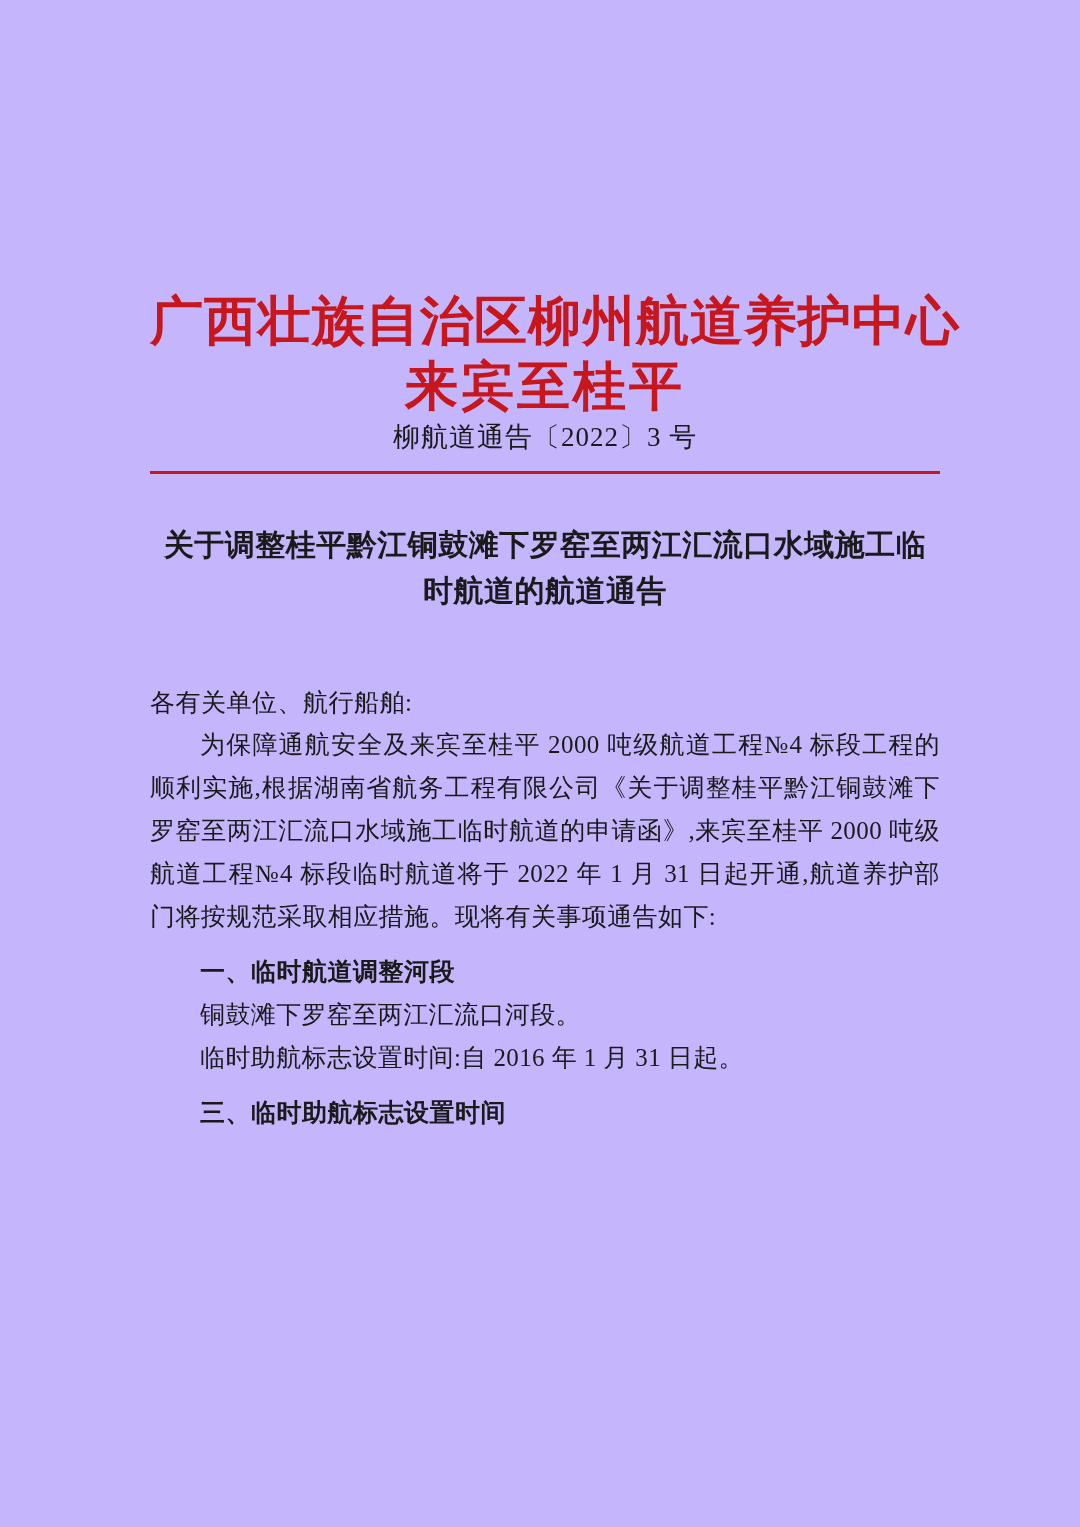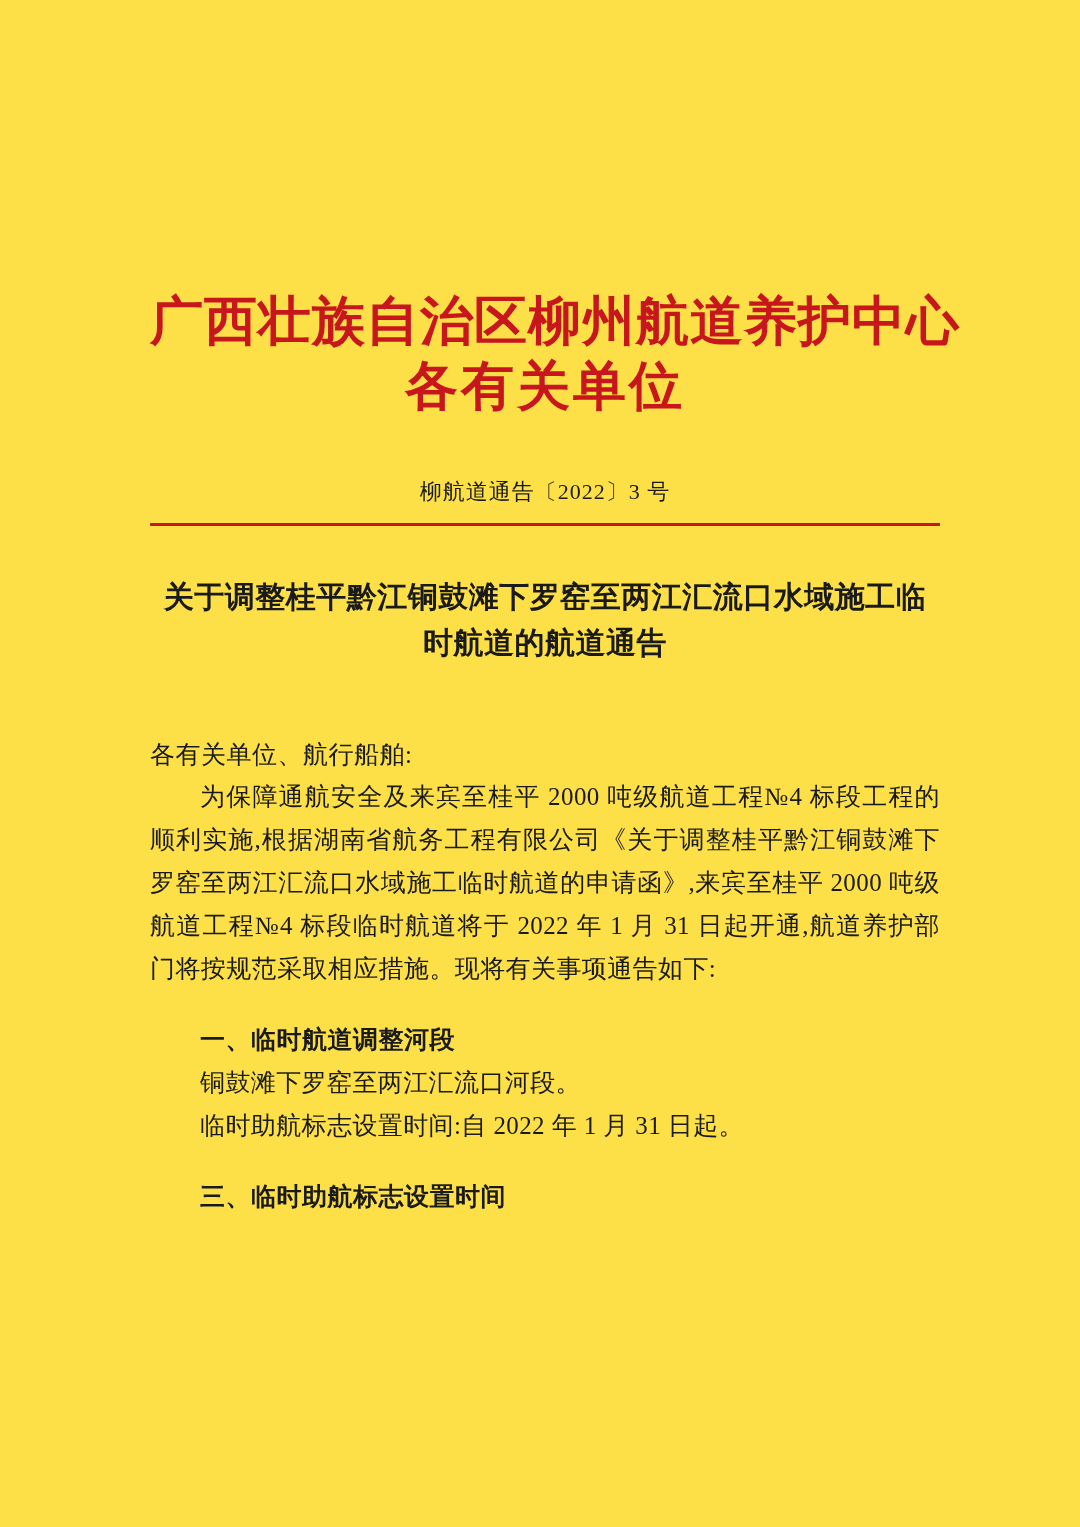--- a/index.html
+++ b/index.html
@@ -11,21 +11,21 @@
     width: 1080px;
     height: 1527px;
     font-family: "Liberation Serif", "DejaVu Serif", serif;
     color: #1a1a1a;
     position: relative;
     overflow: hidden;
   }
   .page {
     width: 1080px;
     height: 1527px;
-    background: #fde047;
+    background: #c4b5fd;
     box-sizing: border-box;
     position: relative;
   }
   .doc-body {
     position: absolute;
     left: 150px;
     top: 0;
     width: 790px;
   }
   .masthead {
@@ -41,23 +41,22 @@
     letter-spacing: 1px;
     white-space: nowrap;
   }
   .masthead-line2 {
     font-size: 53px;
     line-height: 1.25;
     letter-spacing: 3px;
   }
   .doc-number {
     text-align: center;
-    font-size: 22px;
+    font-size: 27px;
     color: #1a1a1a;
-    margin-top: 58px;
     letter-spacing: 1px;
     font-family: "Liberation Serif", "DejaVu Serif", serif;
   }
   .red-rule {
     height: 3px;
     background: #c8161d;
     margin-top: 16px;
     width: 100%;
   }
   .doc-title {
@@ -80,55 +79,55 @@
     line-height: 1.72;
     text-align: justify;
     text-justify: inter-ideograph;
     margin-top: 0;
     text-indent: 50px;
     letter-spacing: 0.4px;
   }
   .section-head {
     font-size: 25px;
     font-weight: bold;
-    margin-top: 28px;
+    margin-top: 12px;
     text-indent: 50px;
     line-height: 1.72;
     letter-spacing: 0.5px;
   }
   .section-text {
     font-size: 25px;
     margin-top: 0;
     text-indent: 50px;
     line-height: 1.72;
     letter-spacing: 0.4px;
   }
 </style>
 </head>
 <body>
 
 <div class="page">
   <div class="doc-body">
 
     <div class="masthead">
       <div class="masthead-line1">广西壮族自治区柳州航道养护中心</div>
-      <div class="masthead-line2">各有关单位</div>
+      <div class="masthead-line2">来宾至桂平</div>
     </div>
 
     <div class="doc-number">柳航道通告〔2022〕3 号</div>
 
     <div class="red-rule"></div>
 
     <div class="doc-title">关于调整桂平黔江铜鼓滩下罗窑至两江汇流口水域施工临时航道的航道通告</div>
 
     <div class="salutation">各有关单位、航行船舶:</div>
 
     <div class="para">为保障通航安全及来宾至桂平 2000 吨级航道工程№4 标段工程的顺利实施,根据湖南省航务工程有限公司《关于调整桂平黔江铜鼓滩下罗窑至两江汇流口水域施工临时航道的申请函》,来宾至桂平 2000 吨级航道工程№4 标段临时航道将于 2022 年 1 月 31 日起开通,航道养护部门将按规范采取相应措施。现将有关事项通告如下:</div>
 
     <div class="section-head">一、临时航道调整河段</div>
     <div class="section-text">铜鼓滩下罗窑至两江汇流口河段。</div>
 
-    <div class="section-text">临时助航标志设置时间:自 2022 年 1 月 31 日起。</div>
+    <div class="section-text">临时助航标志设置时间:自 2016 年 1 月 31 日起。</div>
 
     <div class="section-head">三、临时助航标志设置时间</div>
 
   </div>
 </div>
 
 </body></html>

